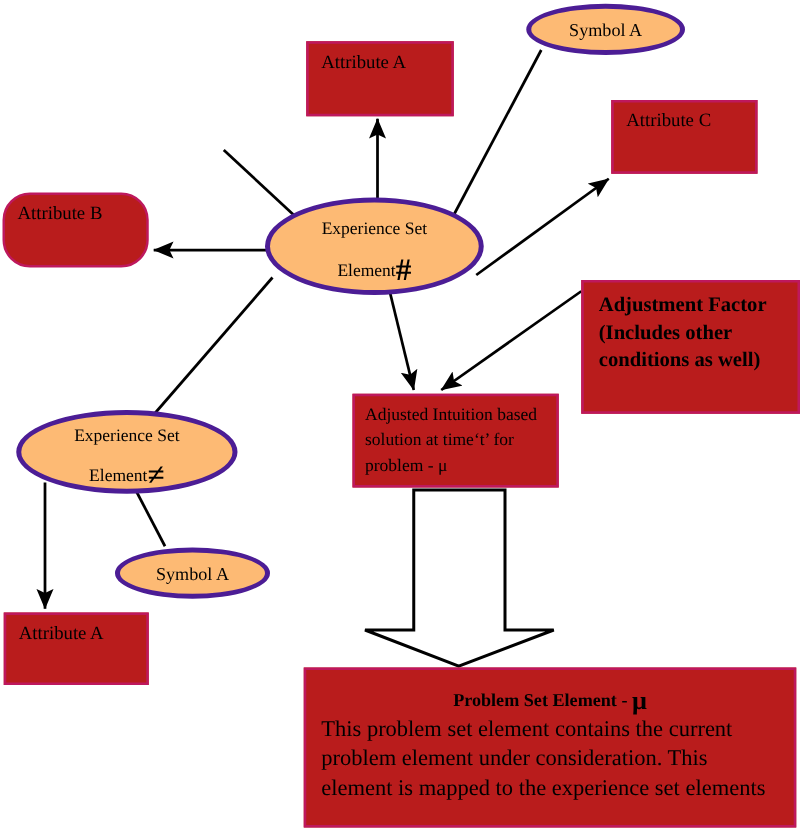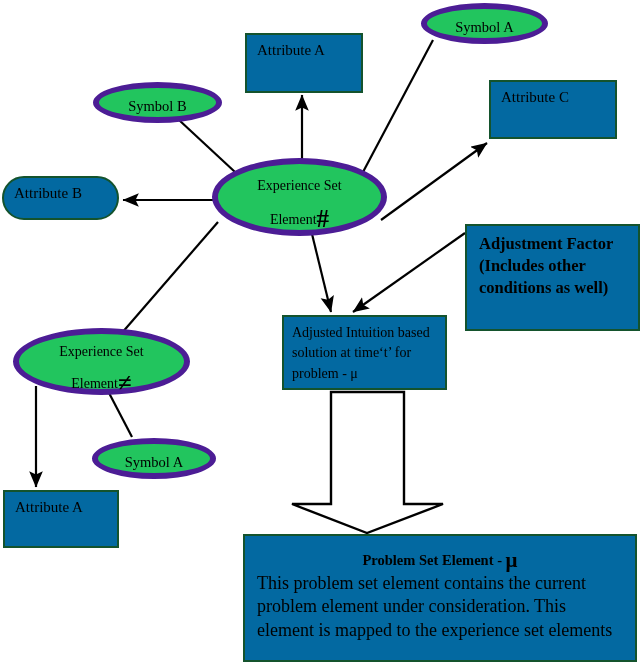--- a/index.html
+++ b/index.html
@@ -21,26 +21,26 @@
     left: 0;
     top: 0;
     width: 640px;
     height: 664px;
   }
   .node {
     position: absolute;
     box-sizing: border-box;
   }
   .box {
-    border: 2px solid #14532d;
-    background: #0369a1;
+    border: 2px solid #be185d;
+    background: #b91c1c;
   }
   .ellipse {
-    border: 6px solid #4c1d95;
-    background: #22c55e;
+    border: 4px solid #4c1d95;
+    background: #fdba74;
     border-radius: 50%;
     font-family: Liberation Serif, serif;
   }
   .lbl {
     position: absolute;
     white-space: pre;
     line-height: 1.18;
   }
   .attr-label {
     font-size: 15px;
@@ -150,39 +150,36 @@
 
     <line x1="108" y1="391" x2="132" y2="437" stroke="#000" stroke-width="2.2"></line>
 
     <path d="M331,392 L404,392 L404,504 L443,504 L367,533 L292,504 L331,504 Z" fill="#ffffff" stroke="#000" stroke-width="2.4" stroke-linejoin="miter"></path>
   </svg>
 
   <div class="node box" style="left:245px; top:33px; width:118px; height:60px;">
     <span class="lbl attr-label">Attribute A</span>
   </div>
 
-  <div class="node box" style="left:2px; top:176px; width:117px; height:44px;border-radius:22px;">
+  <div class="node box" style="left:2px; top:154px; width:117px; height:60px;border-radius:22px;">
     <span class="lbl attr-label">Attribute B</span>
   </div>
 
-  <div class="node box" style="left:489px; top:80px; width:128px; height:59px;">
+  <div class="node box" style="left:489px; top:80px; width:117px; height:59px;">
     <span class="lbl attr-label">Attribute C</span>
   </div>
 
   <div class="node box" style="left:3px; top:490px; width:116px; height:58px;">
     <span class="lbl attr-label">Attribute A</span>
   </div>
 
   <div class="node ellipse" style="left:421px; top:3px; width:127px; height:41px;">
     <span class="lbl sym-label">Symbol A</span>
   </div>
 
-  <div class="node ellipse" style="left:93px; top:82px; width:129px; height:41px;">
-    <span class="lbl sym-label">Symbol B</span>
-  </div>
 
   <div class="node ellipse" style="left:92px; top:438px; width:124px; height:41px;">
     <span class="lbl sym-label">Symbol A</span>
   </div>
 
   <div class="node ellipse" style="left:212px; top:158px; width:175px; height:78px;">
     <span class="lbl ell-center es-line1">Experience Set</span>
     <span class="lbl ell-center es-line2"><span>Element</span><span class="big-sym">#</span></span>
   </div>
 

